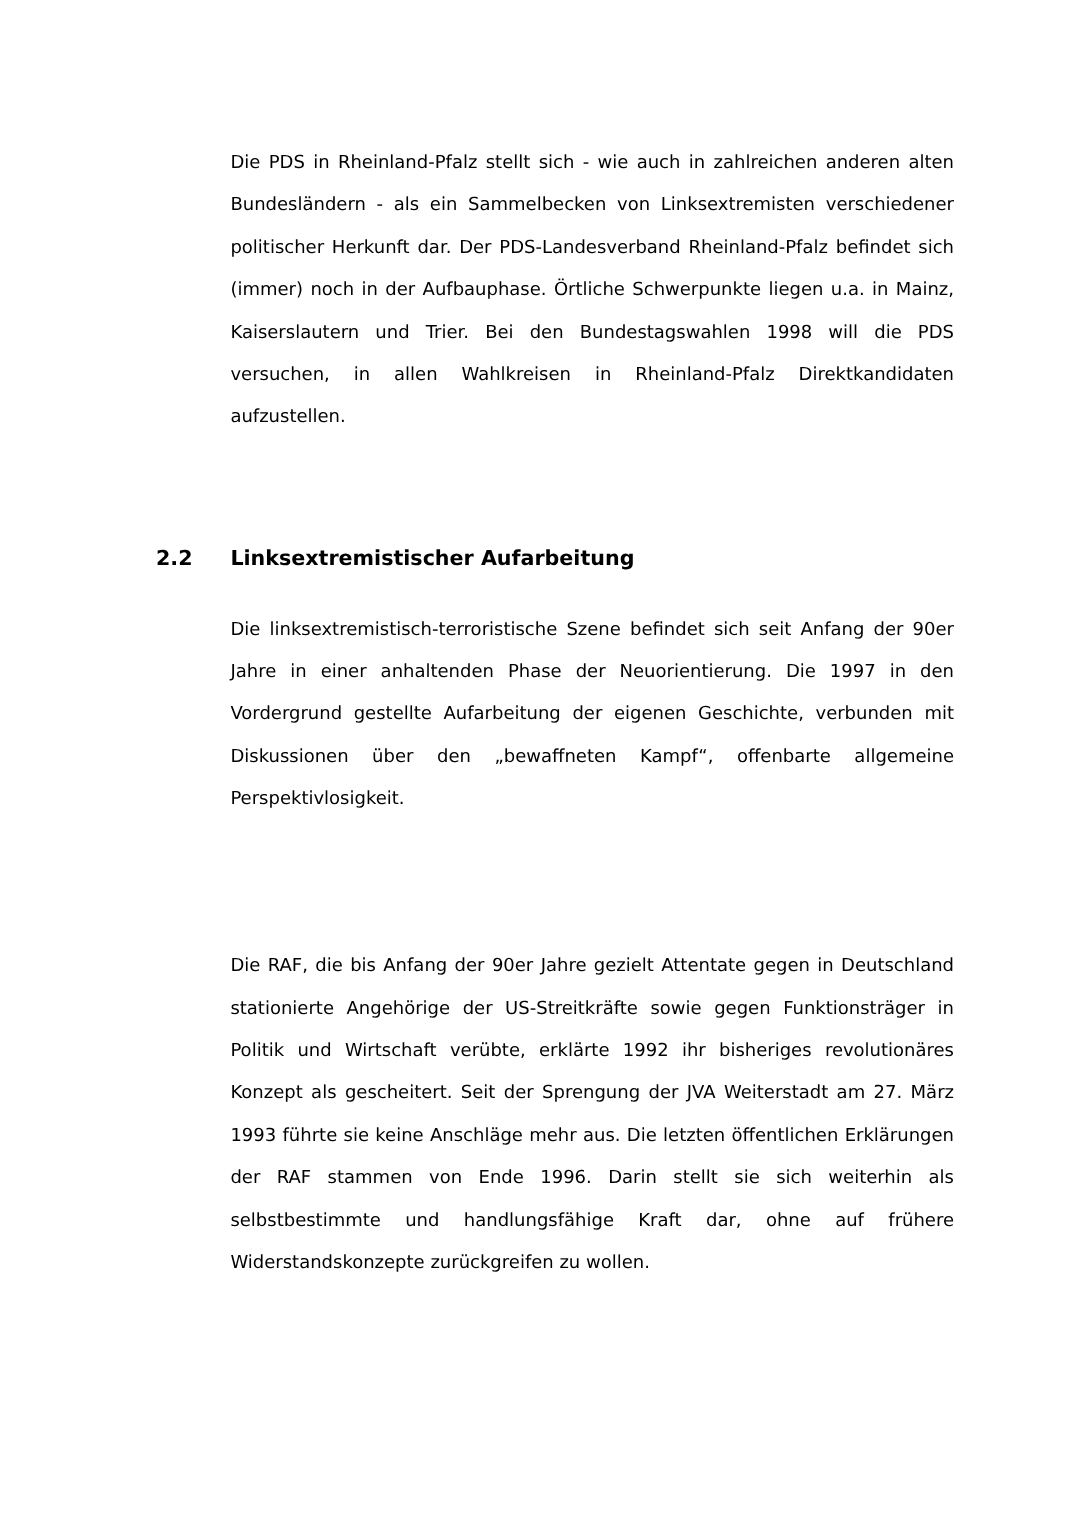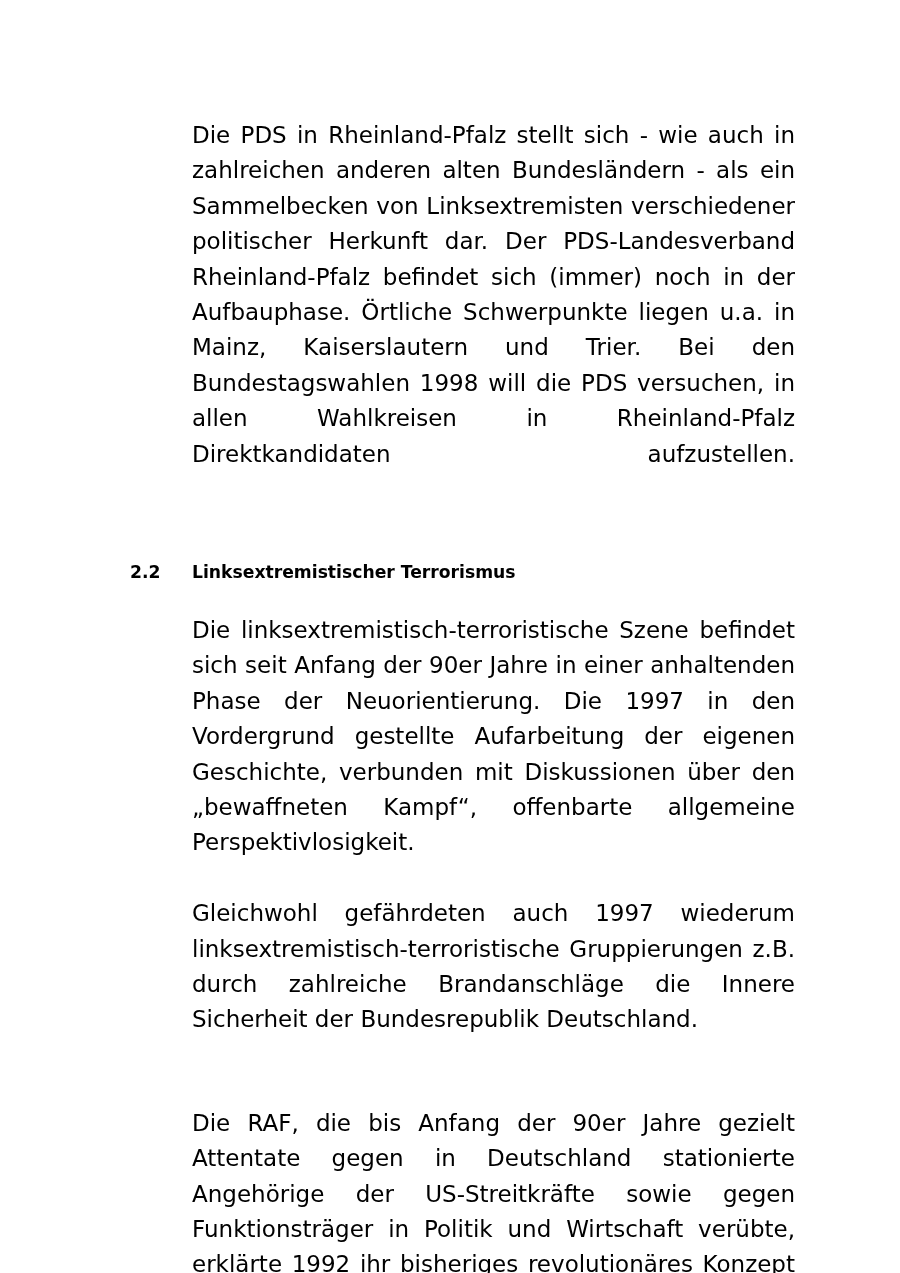--- a/index.html
+++ b/index.html
@@ -31,21 +31,21 @@
   }
   .content {
     position: absolute;
     left: 130px;
     top: 118px;
     width: 665px;
   }
   p.body-text {
     margin: 0;
     padding: 0;
-    font-size: 23px;
+    font-size: 15px;
     line-height: 35.4px;
     text-align: justify;
     text-justify: inter-word;
     margin-left: 62px;
     width: 603px;
     hyphens: manual;
   }
   p.body-text::after {
     content: "";
     display: inline-block;
@@ -83,28 +83,27 @@
 
 
   <div class="content">
 
     <p class="body-text">Die PDS in Rheinland-Pfalz stellt sich - wie auch in zahlreichen anderen alten Bundesländern - als ein Sammelbecken von Linksextremisten verschiedener politischer Herkunft dar. Der PDS-Landesverband Rheinland-Pfalz befindet sich (immer) noch in der Aufbauphase. Örtliche Schwerpunkte liegen u.a. in Mainz, Kaiserslautern und Trier. Bei den Bundestagswahlen 1998 will die PDS versuchen, in allen Wahlkreisen in Rheinland-Pfalz Direktkandidaten aufzustellen.</p>
 
     <div class="gap-before-h2"></div>
 
     <div class="heading-row h2">
       <span class="heading-num">2.2</span>
-      <span class="heading-title">Linksextremistischer Terrorismus</span>
+      <span class="heading-title">Linksextremistischer Aufarbeitung</span>
     </div>
 
     <div class="gap-after-h2"></div>
 
     <p class="body-text">Die linksextremistisch-terroristische Szene befindet sich seit Anfang der 90er Jahre in einer anhaltenden Phase der Neuorientierung. Die 1997 in den Vordergrund gestellte Aufarbeitung der eigenen Geschichte, verbunden mit Diskussionen über den „bewaffneten Kampf“, offenbarte allgemeine Perspektivlosigkeit.</p>
 
-    <p class="body-text no-justify-last">Gleichwohl gefährdeten auch 1997 wiederum linksextremistisch-terroristische Gruppierungen z.B. durch zahlreiche Brandanschläge die Innere Sicherheit der Bundesrepublik Deutschland.</p>
 
     <div class="gap-before-h3"></div>
 
 
     <div class="gap-after-h3"></div>
 
     <p class="body-text no-justify-last">Die RAF, die bis Anfang der 90er Jahre gezielt Attentate gegen in Deutschland stationierte Angehörige der US-Streitkräfte sowie gegen Funktionsträger in Politik und Wirtschaft verübte, erklärte 1992 ihr bisheriges revolutionäres Konzept als gescheitert. Seit der Sprengung der JVA Weiterstadt am 27. März 1993 führte sie keine Anschläge mehr aus. Die letzten öffentlichen Erklärungen der RAF stammen von Ende 1996. Darin stellt sie sich weiterhin als selbstbestimmte und handlungsfähige Kraft dar, ohne auf frühere Widerstandskonzepte zurückgreifen zu wollen.</p>
 
   </div>
 

